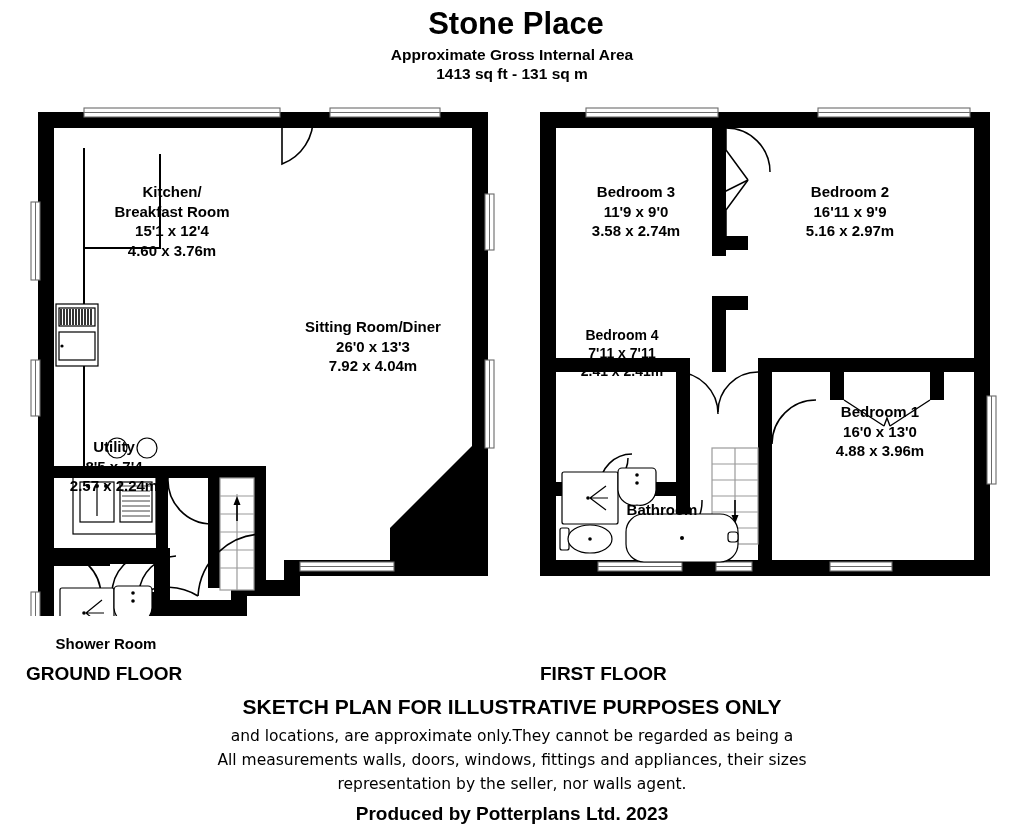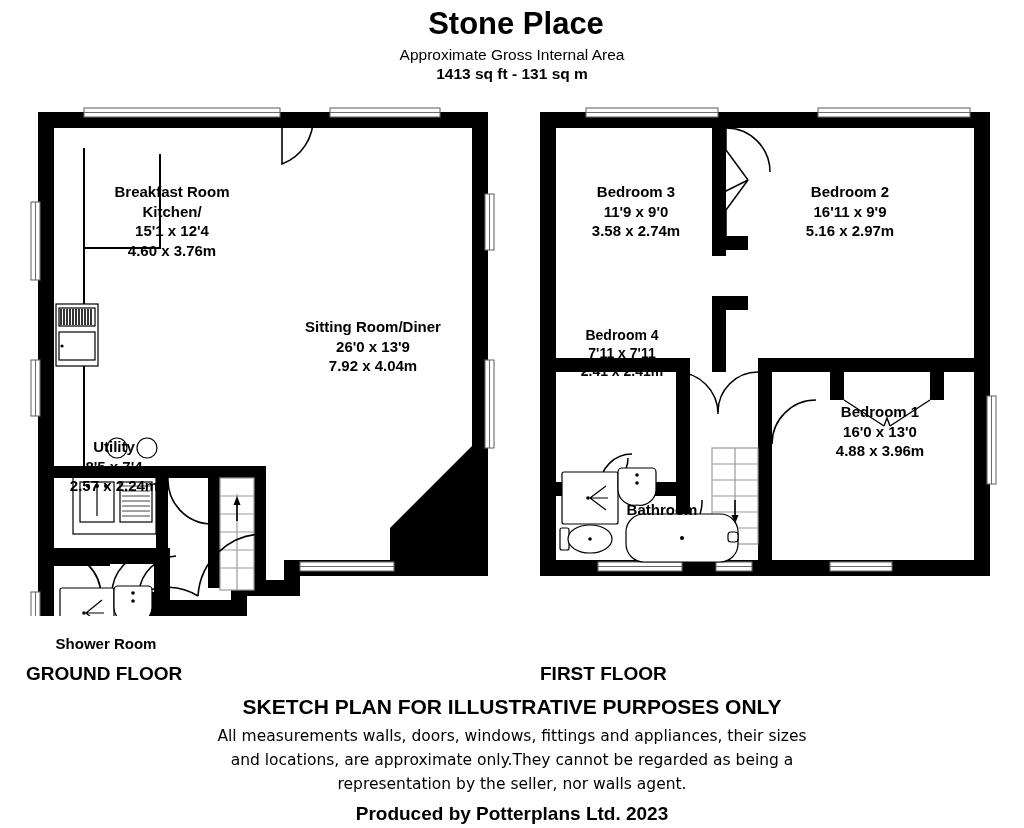--- a/index.html
+++ b/index.html
@@ -32,21 +32,21 @@
   }
   .title {
     font-size: 31px;
     font-weight: bold;
     letter-spacing: 0px;
     line-height: 36px;
     padding-left: 8px;
   }
   .subtitle {
     font-size: 15.5px;
-    font-weight: normal;
+    font-weight: bold;
     line-height: 19px;
     margin-top: 3px;
   }
   .area {
     font-size: 15.5px;
     font-weight: bold;
     line-height: 19px;
   }
 
   
@@ -400,29 +400,29 @@
         <circle cx="590" cy="443" r="1.8" fill="#000000" stroke="none"></circle>
 
         <rect x="626" y="418" width="112" height="48" rx="18"></rect>
         <circle cx="682" cy="442" r="2" fill="#000000" stroke="none"></circle>
         <rect x="728" y="436" width="10" height="10" rx="3"></rect>
       </g>
     </g>
   </svg>
 
   <div class="lbl" style="left:82px; top:182px; width:180px;">
+    <div class="name">Kitchen/</div>
     <div class="name">Breakfast Room</div>
-    <div class="name">Kitchen/</div>
     <div class="dimft">15'1 x 12'4</div>
     <div class="dimm">4.60 x 3.76m</div>
   </div>
 
   <div class="lbl" style="left:278px; top:317px; width:190px;">
     <div class="name">Sitting Room/Diner</div>
-    <div class="dimft">26'0 x 13'9</div>
+    <div class="dimft">26'0 x 13'3</div>
     <div class="dimm">7.92 x 4.04m</div>
   </div>
 
   <div class="lbl" style="left:34px; top:437px; width:160px;">
     <div class="name">Utility</div>
     <div class="dimft">8'5 x 7'4</div>
     <div class="dimm">2.57 x 2.24m</div>
   </div>
 
   <div class="lbl" style="left:26px; top:634px; width:160px;">
@@ -457,20 +457,20 @@
 
   <div class="lbl" style="left:612px; top:500px; width:100px;">
     <div class="name">Bathroom</div>
   </div>
 
   <div class="floor-caption" style="left:540px; top:663px;">FIRST FLOOR</div>
 
   <div class="footer">
     <div class="footer-head">SKETCH PLAN FOR ILLUSTRATIVE PURPOSES ONLY</div>
     <div class="footer-body">
+      <div>and locations, are approximate only.They cannot be regarded as being a</div>
       <div>All measurements walls, doors, windows, fittings and appliances, their sizes</div>
-      <div>and locations, are approximate only.They cannot be regarded as being a</div>
       <div>representation by the seller, nor walls agent.</div>
     </div>
     <div class="footer-credit">Produced by Potterplans Ltd. 2023</div>
   </div>
 
 </div>
 
 </body></html>

